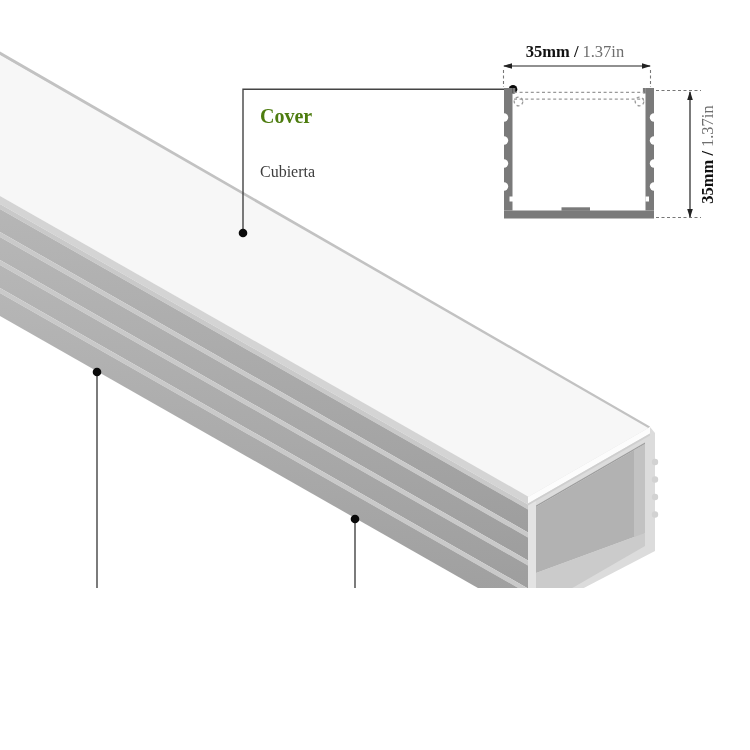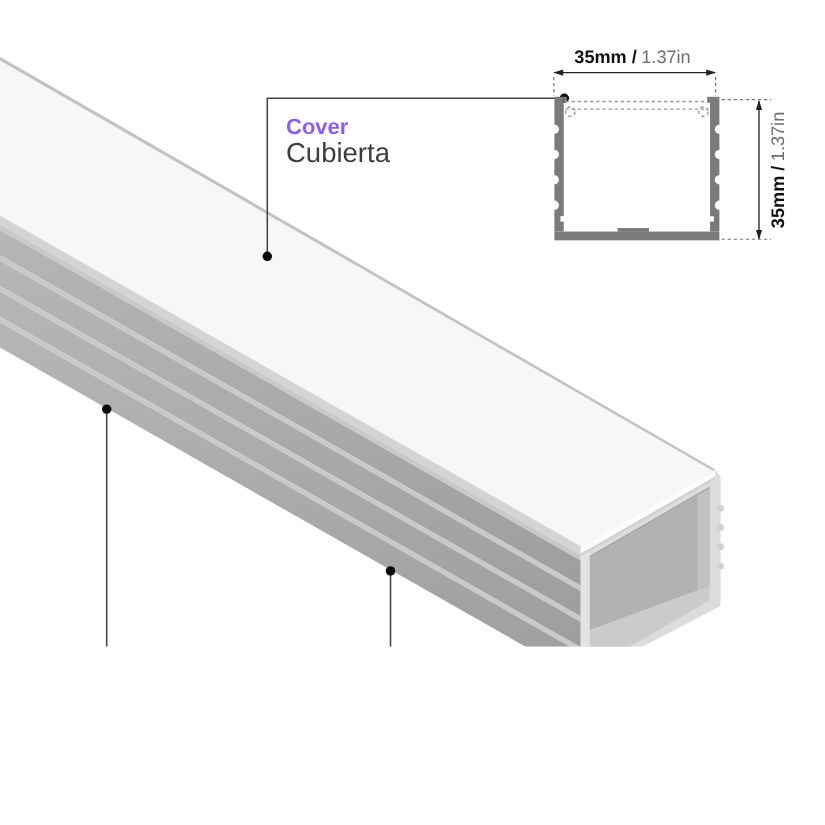--- a/index.html
+++ b/index.html
@@ -1,21 +1,21 @@
 <!DOCTYPE html>
 <html><head>
 <meta charset="utf-8">
 <style>
   html,body{margin:0;padding:0;background:#fff;}
   .stage{position:relative;width:750px;height:588px;background:#fff;overflow:hidden;
-         font-family:Liberation Sans, sans-serif;}
+         font-family:Liberation Serif, serif;}
   .stage svg{position:absolute;left:0;top:0;}
   .label{position:absolute;}
-  .label-title{font-size:20px;font-weight:bold;color:#8b5cf6;line-height:23px;white-space:nowrap;}
-  .label-sub{font-size:25px;font-weight:normal;color:#3d3d3d;line-height:23px;white-space:nowrap;}
+  .label-title{font-size:20px;font-weight:bold;color:#4d7c0f;line-height:23px;white-space:nowrap;}
+  .label-sub{font-size:16px;font-weight:normal;color:#3d3d3d;line-height:23px;white-space:nowrap;margin-top:32px;}
   .dim-text{font-size:16.5px;fill:#111;}
   .dim-bold{font-weight:bold;fill:#111;}
   .dim-light{fill:#6e6e6e;}
 </style>
 </head>
 <body>
 
 <div class="stage">
 
 <svg width="750" height="750" viewBox="0 0 750 750">

